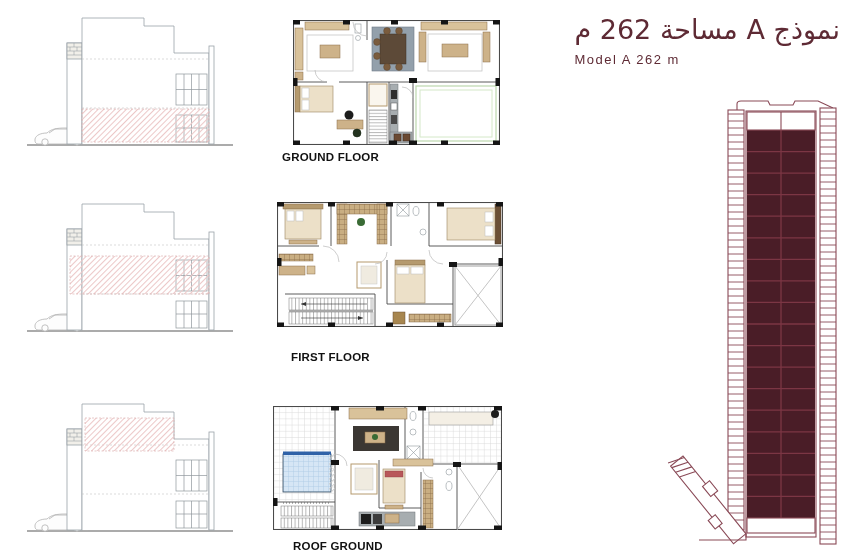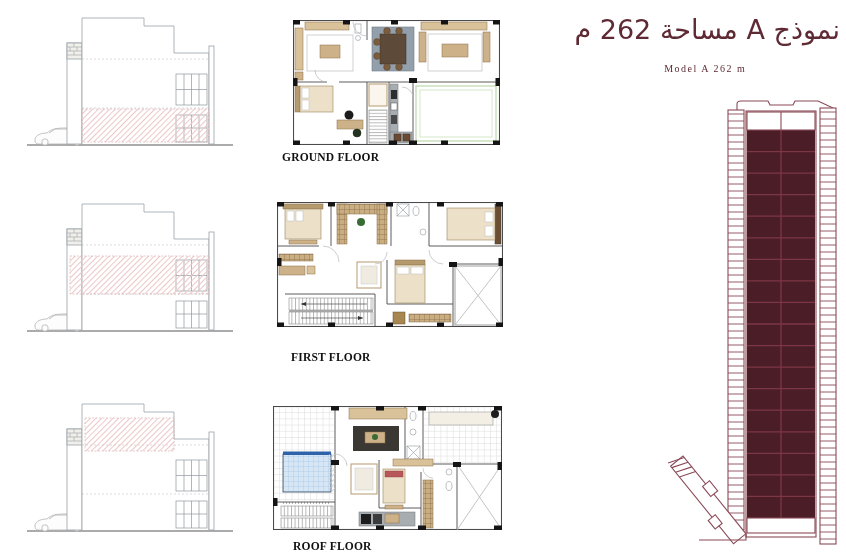--- a/index.html
+++ b/index.html
@@ -1,27 +1,27 @@
 <!DOCTYPE html>
 <html><head>
 <meta charset="utf-8">
 <style>
   html,body{margin:0;padding:0;background:#ffffff;}
   #canvas{position:relative;width:846px;height:555px;background:#fff;overflow:hidden;
           font-family:"Liberation Sans",sans-serif;}
   .abs{position:absolute;}
   
-  .title-block{position:absolute;top:14px;right:6px;text-align:center;}
+  .title-block{position:absolute;top:14px;right:6px;text-align:left;}
   .title-ar{direction:rtl;font-family:"DejaVu Sans",sans-serif;font-size:27px;line-height:1.15;
             color:var(--accent,#5e2a34);letter-spacing:0;}
-  .title-en{font-family:Liberation Serif, serif;font-size:10px;color:var(--accent,#5e2a34);
-            letter-spacing:1.5px;margin-top:18px;padding-right:4px;}
+  .title-en{font-family:Liberation Sans, sans-serif;font-size:13px;color:var(--accent,#5e2a34);
+            letter-spacing:1.5px;margin-top:7px;padding-right:4px;}
   
   .floor-label{position:absolute;font-weight:700;font-size:11.5px;color:#111;
-               letter-spacing:.2px;font-family:Liberation Serif, serif;white-space:nowrap;}
+               letter-spacing:.2px;font-family:Liberation Sans, sans-serif;white-space:nowrap;}
   
   .wall{stroke:#4a4a4a;stroke-width:.9;fill:none;}
   .outerw{fill:#fff;stroke:#4a4a4a;stroke-width:1.1;}
   .tan{fill:#d9c29a;stroke:#8a6d4a;stroke-width:.5;}
   .tan2{fill:#cdb289;stroke:#8a6d4a;stroke-width:.5;}
   .drk{fill:#5d4a38;stroke:#3e3124;stroke-width:.5;}
   .rug{fill:none;stroke:#c6c6c6;stroke-width:.8;}
   .gray{fill:#a7adb0;stroke:#6f7477;stroke-width:.5;}
   .blk{fill:#151515;}
   .arc{fill:none;stroke:#b9b9b9;stroke-width:.7;}
@@ -286,21 +286,21 @@
     <g>
       <rect x="8" y="100" width="52" height="10" fill="url(#treadsV)" stroke="#777" stroke-width="0.5"></rect>
       <rect x="8" y="112" width="52" height="10" fill="url(#treadsV)" stroke="#777" stroke-width="0.5"></rect>
       <path d="M10,97 H58" stroke="#444" stroke-width="0.8" stroke-dasharray="1,2" fill="none"></path>
     </g>
     <path class="arc" d="M62,48 A12,12 0 0 1 74,60 M150,62 A10,10 0 0 0 160,72"></path>
     <path class="blk" d="M58,0h8v4.5h-8z M103,0h8v4.5h-8z M145,0h8v4.5h-8z M221,0h8v4.5h-8z
       M58,119.5h8v4.5h-8z M103,119.5h8v4.5h-8z M145,119.5h8v4.5h-8z M221,119.5h8v4.5h-8z
       M224.5,56h4.5v8h-4.5z M58,54h8v5h-8z M180,56h8v5h-8z M0,92h4.5v8h-4.5z"></path>
   </svg>
-  <div class="floor-label" style="left:293px;top:540px">ROOF FLOOR</div>
+  <div class="floor-label" style="left:293px;top:540px">ROOF GROUND</div>
 
   <div class="title-block">
     <div class="title-ar" dir="rtl">نموذج A مساحة 262 م</div>
     <div class="title-en">Model A 262 m</div>
   </div>
 
   <svg id="keyplan" class="abs" style="left:663px;top:88px" width="183" height="466" viewBox="0 0 183 466">
     <path class="kpline" d="M74,22 V16 Q74,13 78,13 H105 L107,17 H130 L132,13 H155 L170,20" fill="none" stroke="#8a4a57"></path>
     <rect class="kpline" x="65" y="22" width="16" height="420" fill="#ffffff" stroke="#8a4a57"></rect>
     <rect class="kpline" x="157" y="20" width="16" height="436" fill="#ffffff" stroke="#8a4a57"></rect>

